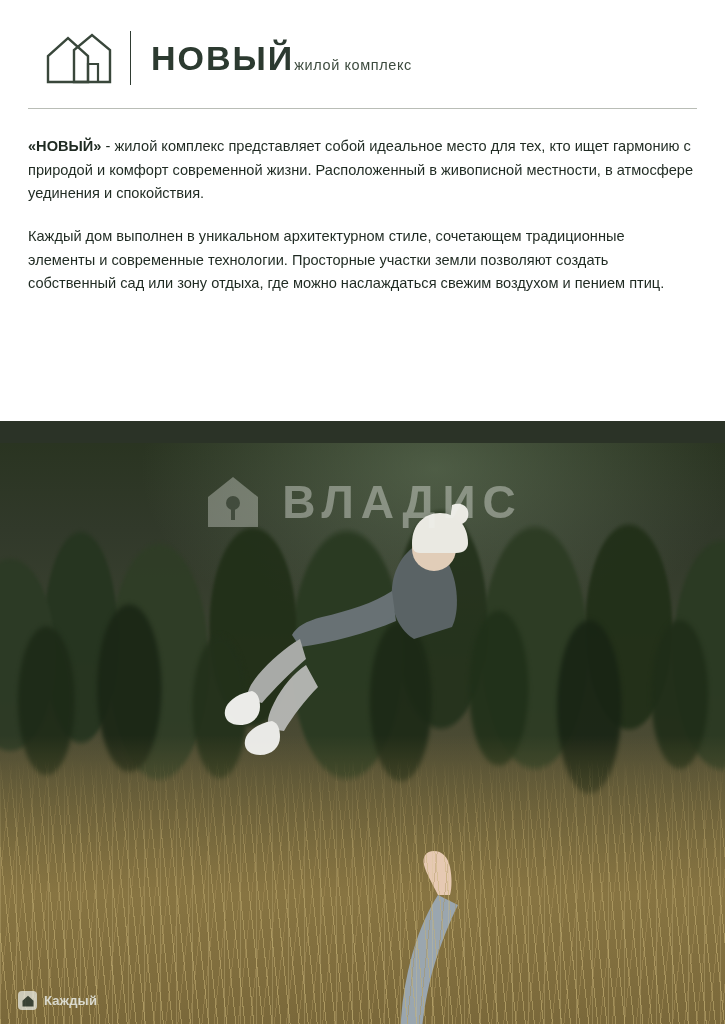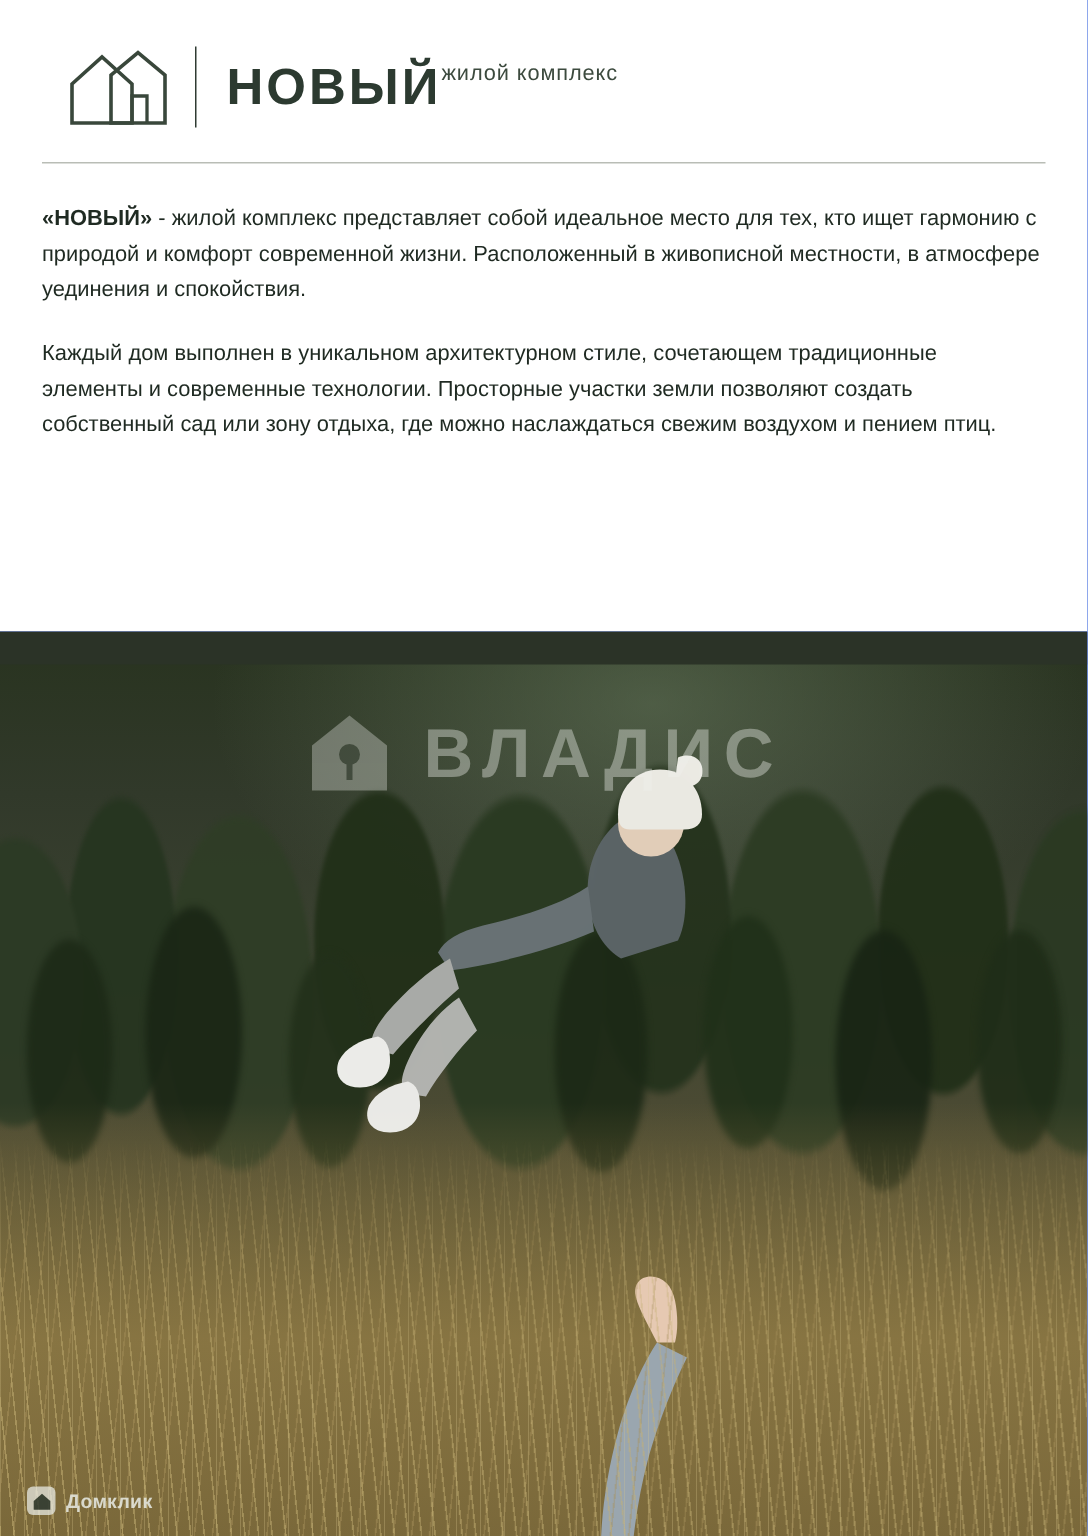--- a/index.html
+++ b/index.html
@@ -58,21 +58,21 @@
     font-size: 34px;
     font-weight: bold;
     letter-spacing: 2px;
     color: #2c3a30;
   }
 
   .logo-sub {
     font-size: 14.5px;
     color: #3c4a3e;
     letter-spacing: 0.6px;
-    margin-top: 1px;
+    margin-top: 17px;
   }
 
   .rule {
     margin: 22px 28px 0 28px;
     height: 1px;
     background: #b9bdb6;
   }
 
   
   .copy {
@@ -95,21 +95,21 @@
   }
 
   
   .photo {
     position: absolute;
     left: 0;
     top: 421px;
     width: 725px;
     height: 603px;
     overflow: hidden;
-    background: #1d4ed8;
+    background: #be185d;
   }
 
   .photo-band {
     position: absolute;
     left: 0;
     top: 0;
     width: 100%;
     height: 22px;
     background: #2b3327;
   }
@@ -351,18 +351,18 @@
       </span>
       <span class="wm-text">ВЛАДИС</span>
     </div>
 
     <div class="domclick">
       <span class="dc-badge">
         <svg viewBox="0 0 19 19" width="14" height="14" xmlns="http://www.w3.org/2000/svg">
           <path d="M2 9 L9.5 2.5 L17 9 V17 H2 Z" fill="#2f3b32"></path>
         </svg>
       </span>
-      <span class="dc-text">Домклик</span>
+      <span class="dc-text">Каждый</span>
     </div>
     <div class="photo-band"></div>
   </div>
 
 </div>
 
 </body></html>

